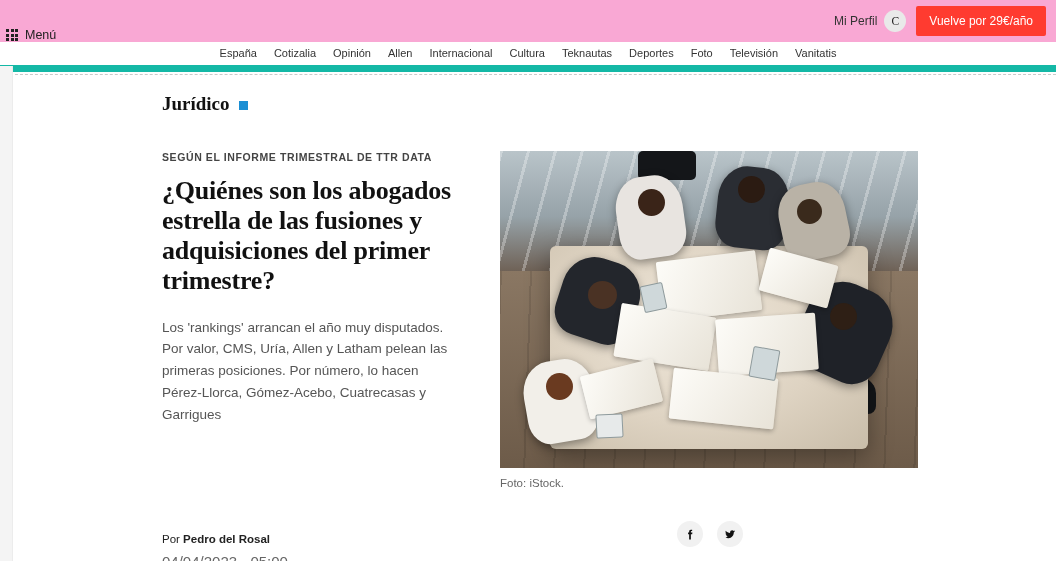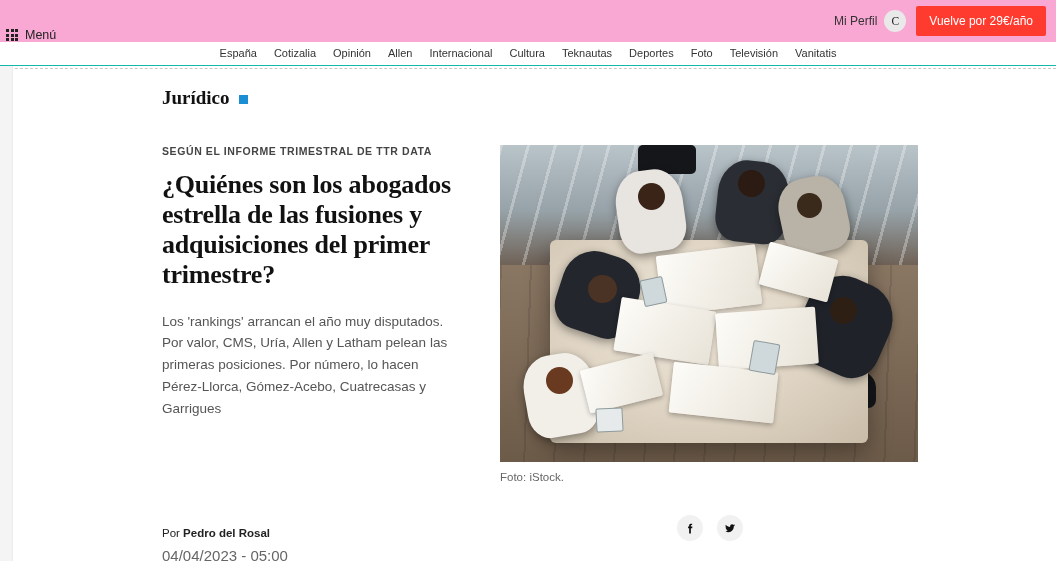--- a/index.html
+++ b/index.html
@@ -100,21 +100,21 @@
     font-family: "Liberation Sans", sans-serif;
   }
 
   
   .navbar {
     height: 21px;
     display: flex;
     justify-content: center;
     align-items: center;
     gap: 17px;
-    border-bottom: 1px solid #14b8a6;
+    border-bottom: 7px solid #14b8a6;
     padding-bottom: 2px;
   }
   .nav-item {
     font-size: 11px;
     color: #333;
     cursor: pointer;
     white-space: nowrap;
   }
   .dotted-rule {
     border-top: 1px dashed #c9c9c9;

